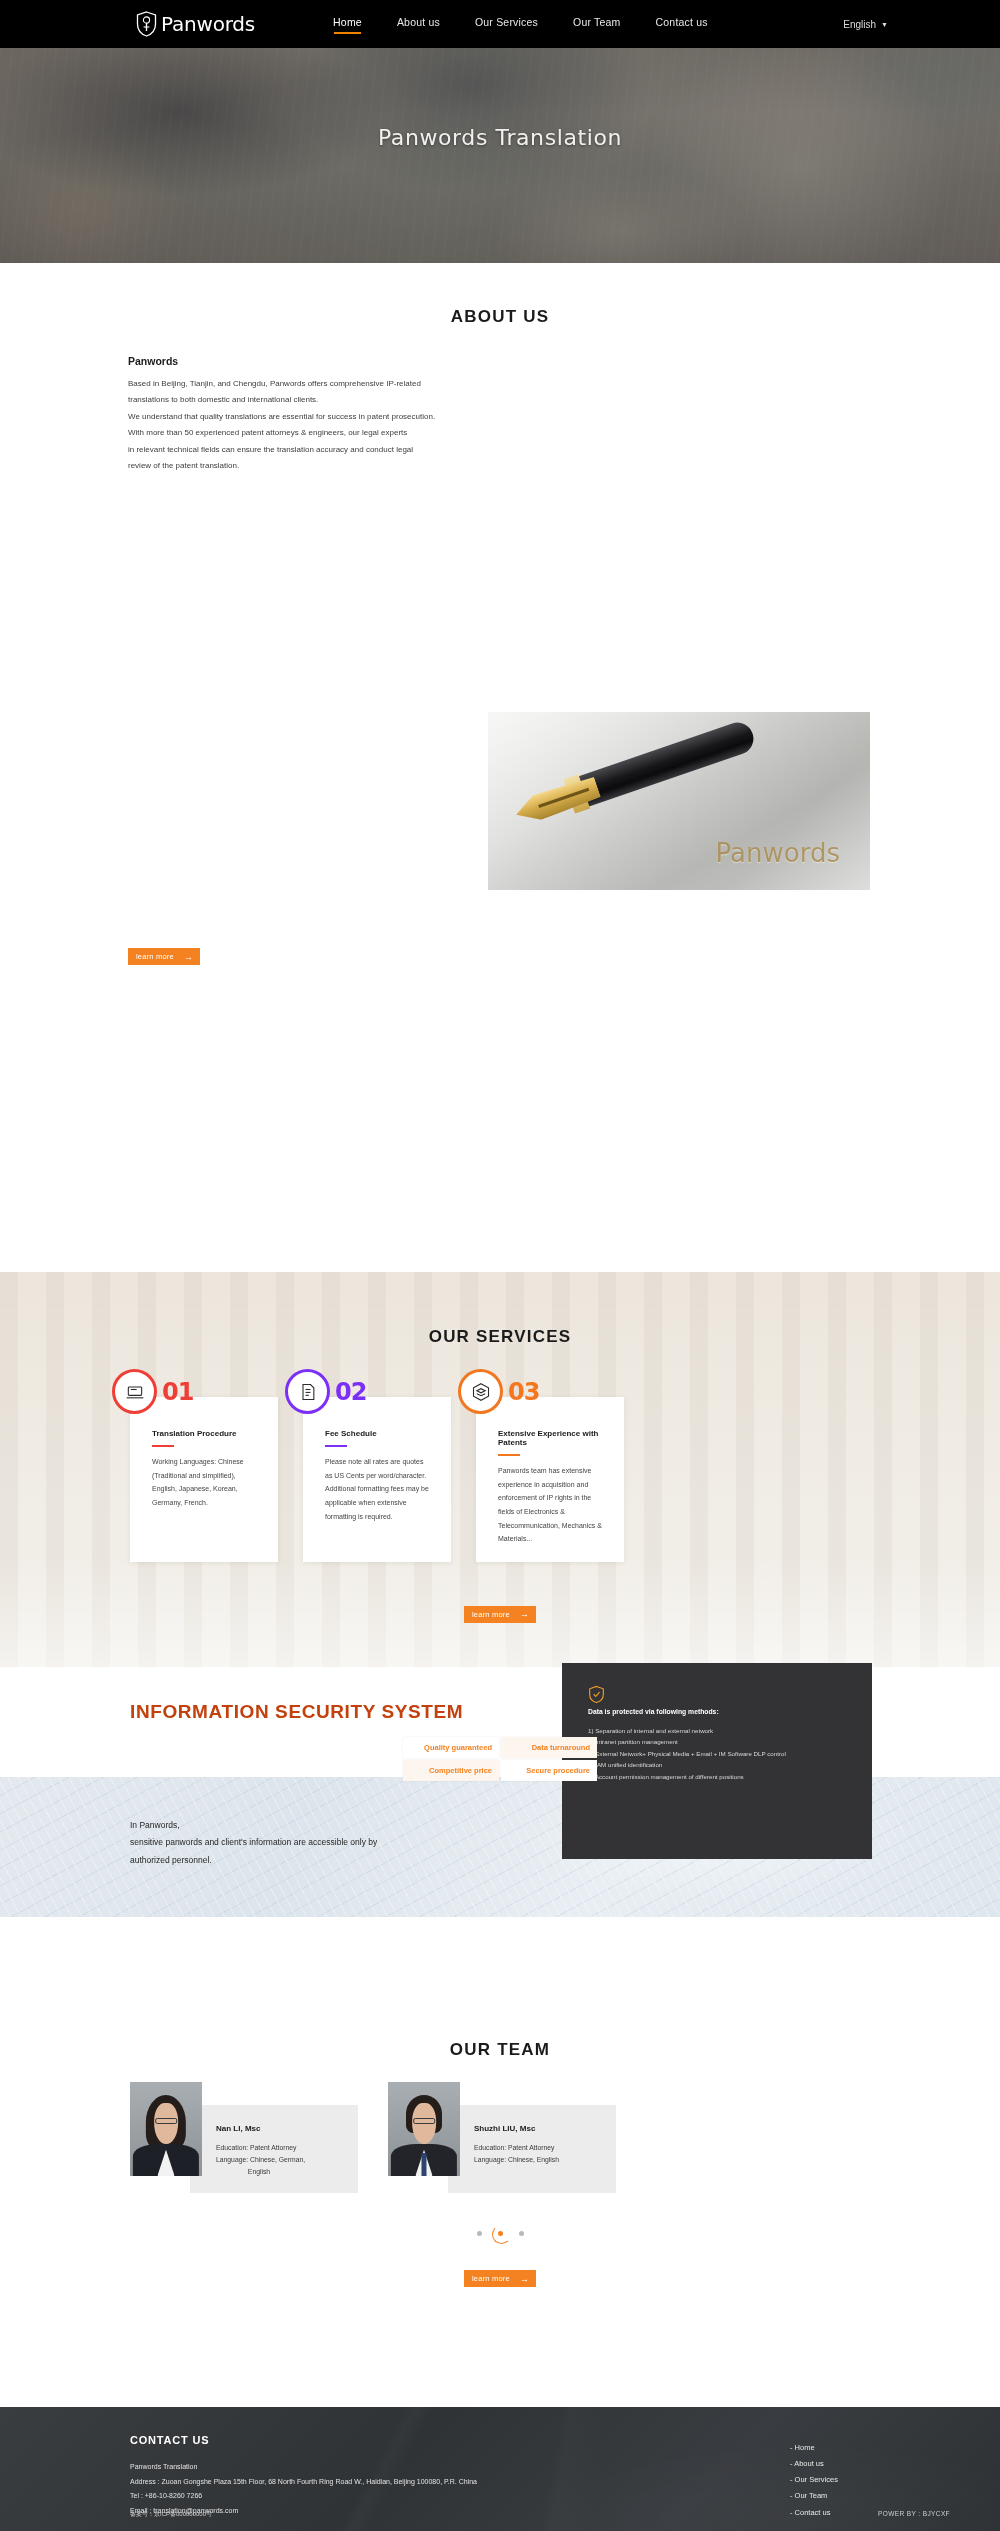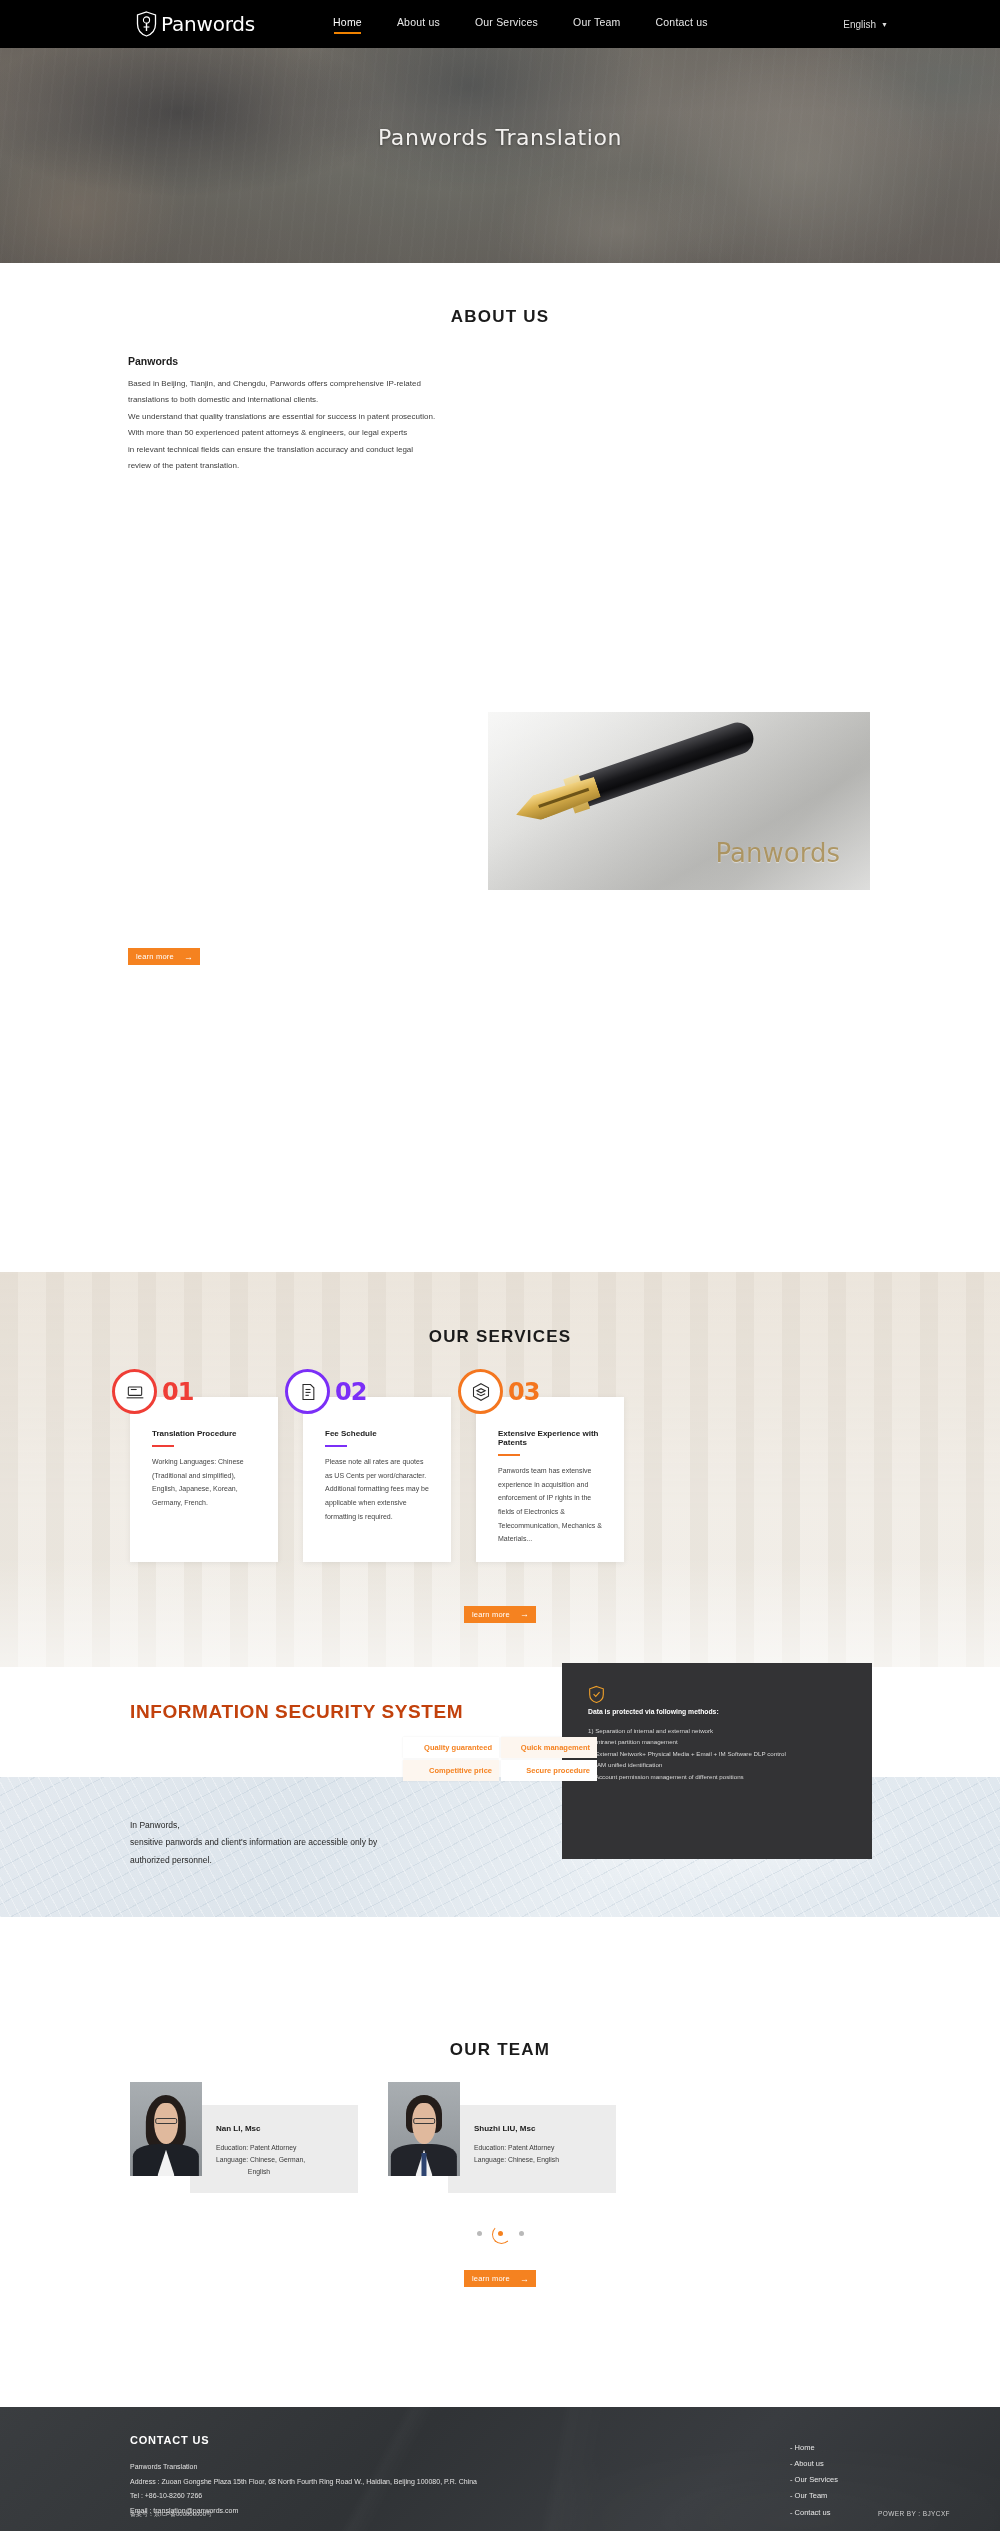--- a/index.html
+++ b/index.html
@@ -470,21 +470,21 @@
               <path d="M10.6 13 L14 14.8"></path>
           </svg>
         </span>
         <span class="ftxt">Data security measures covering External Network+ Physical Media + Email + IM Software DLP control</span>
       </div>
     </div>
   </div>
 
   <div class="badges">
     <div class="badge">Quality guaranteed</div>
-    <div class="badge alt">Quick management</div>
+    <div class="badge alt">Data turnaround</div>
     <div class="badge alt">Competitive price</div>
     <div class="badge">Secure procedure</div>
   </div>
 </section>
 
 <section class="svcs">
   <h2 class="sec-title svcs-title">OUR  SERVICES</h2>
   <div class="cards">
 
     <div class="card">

